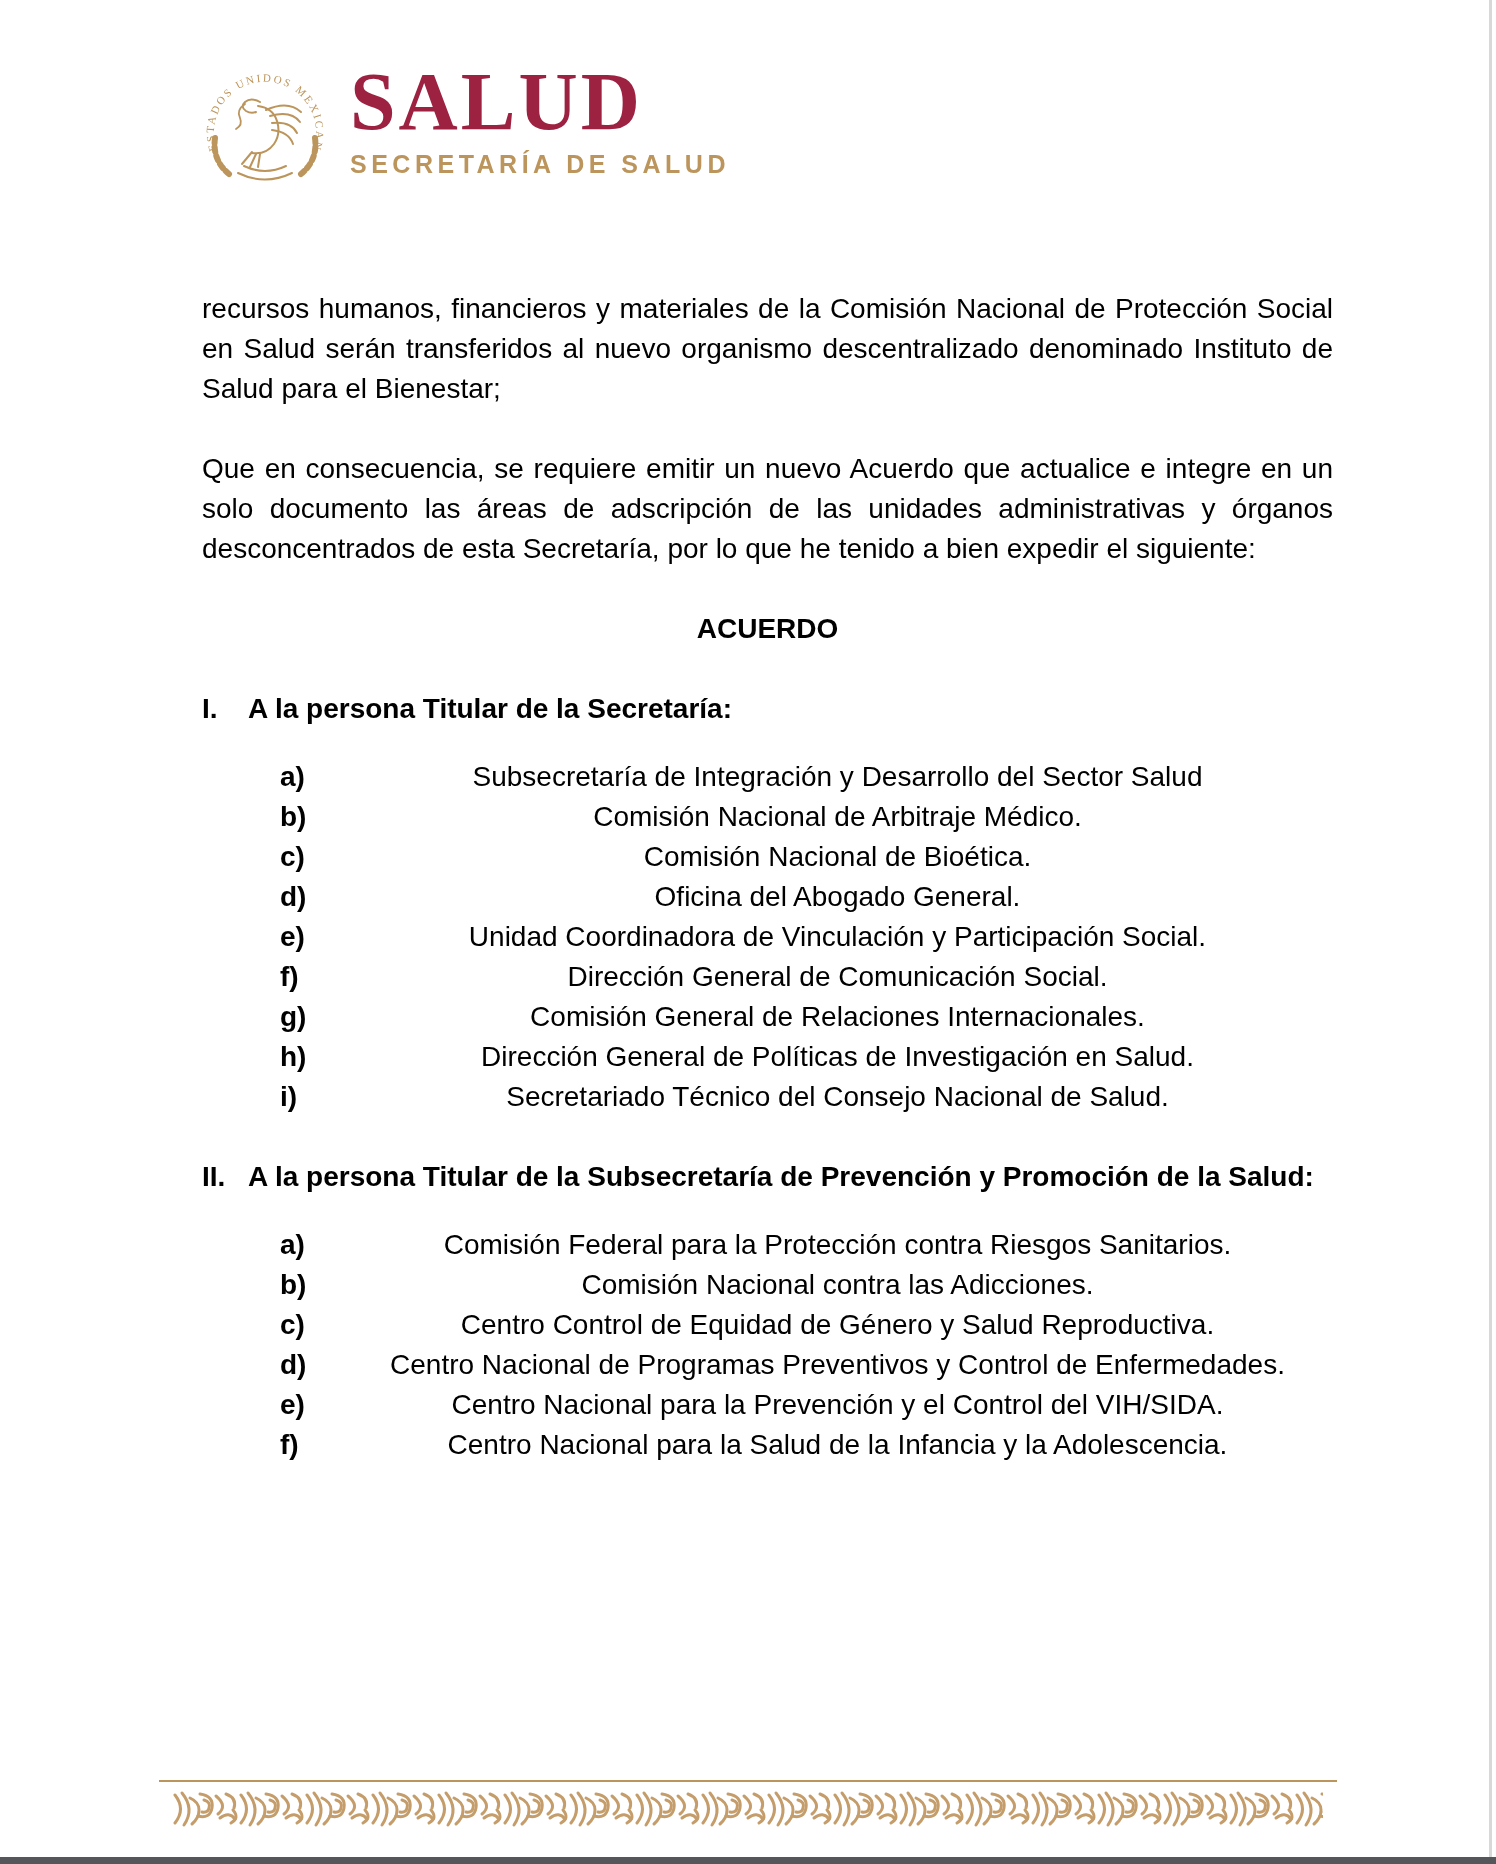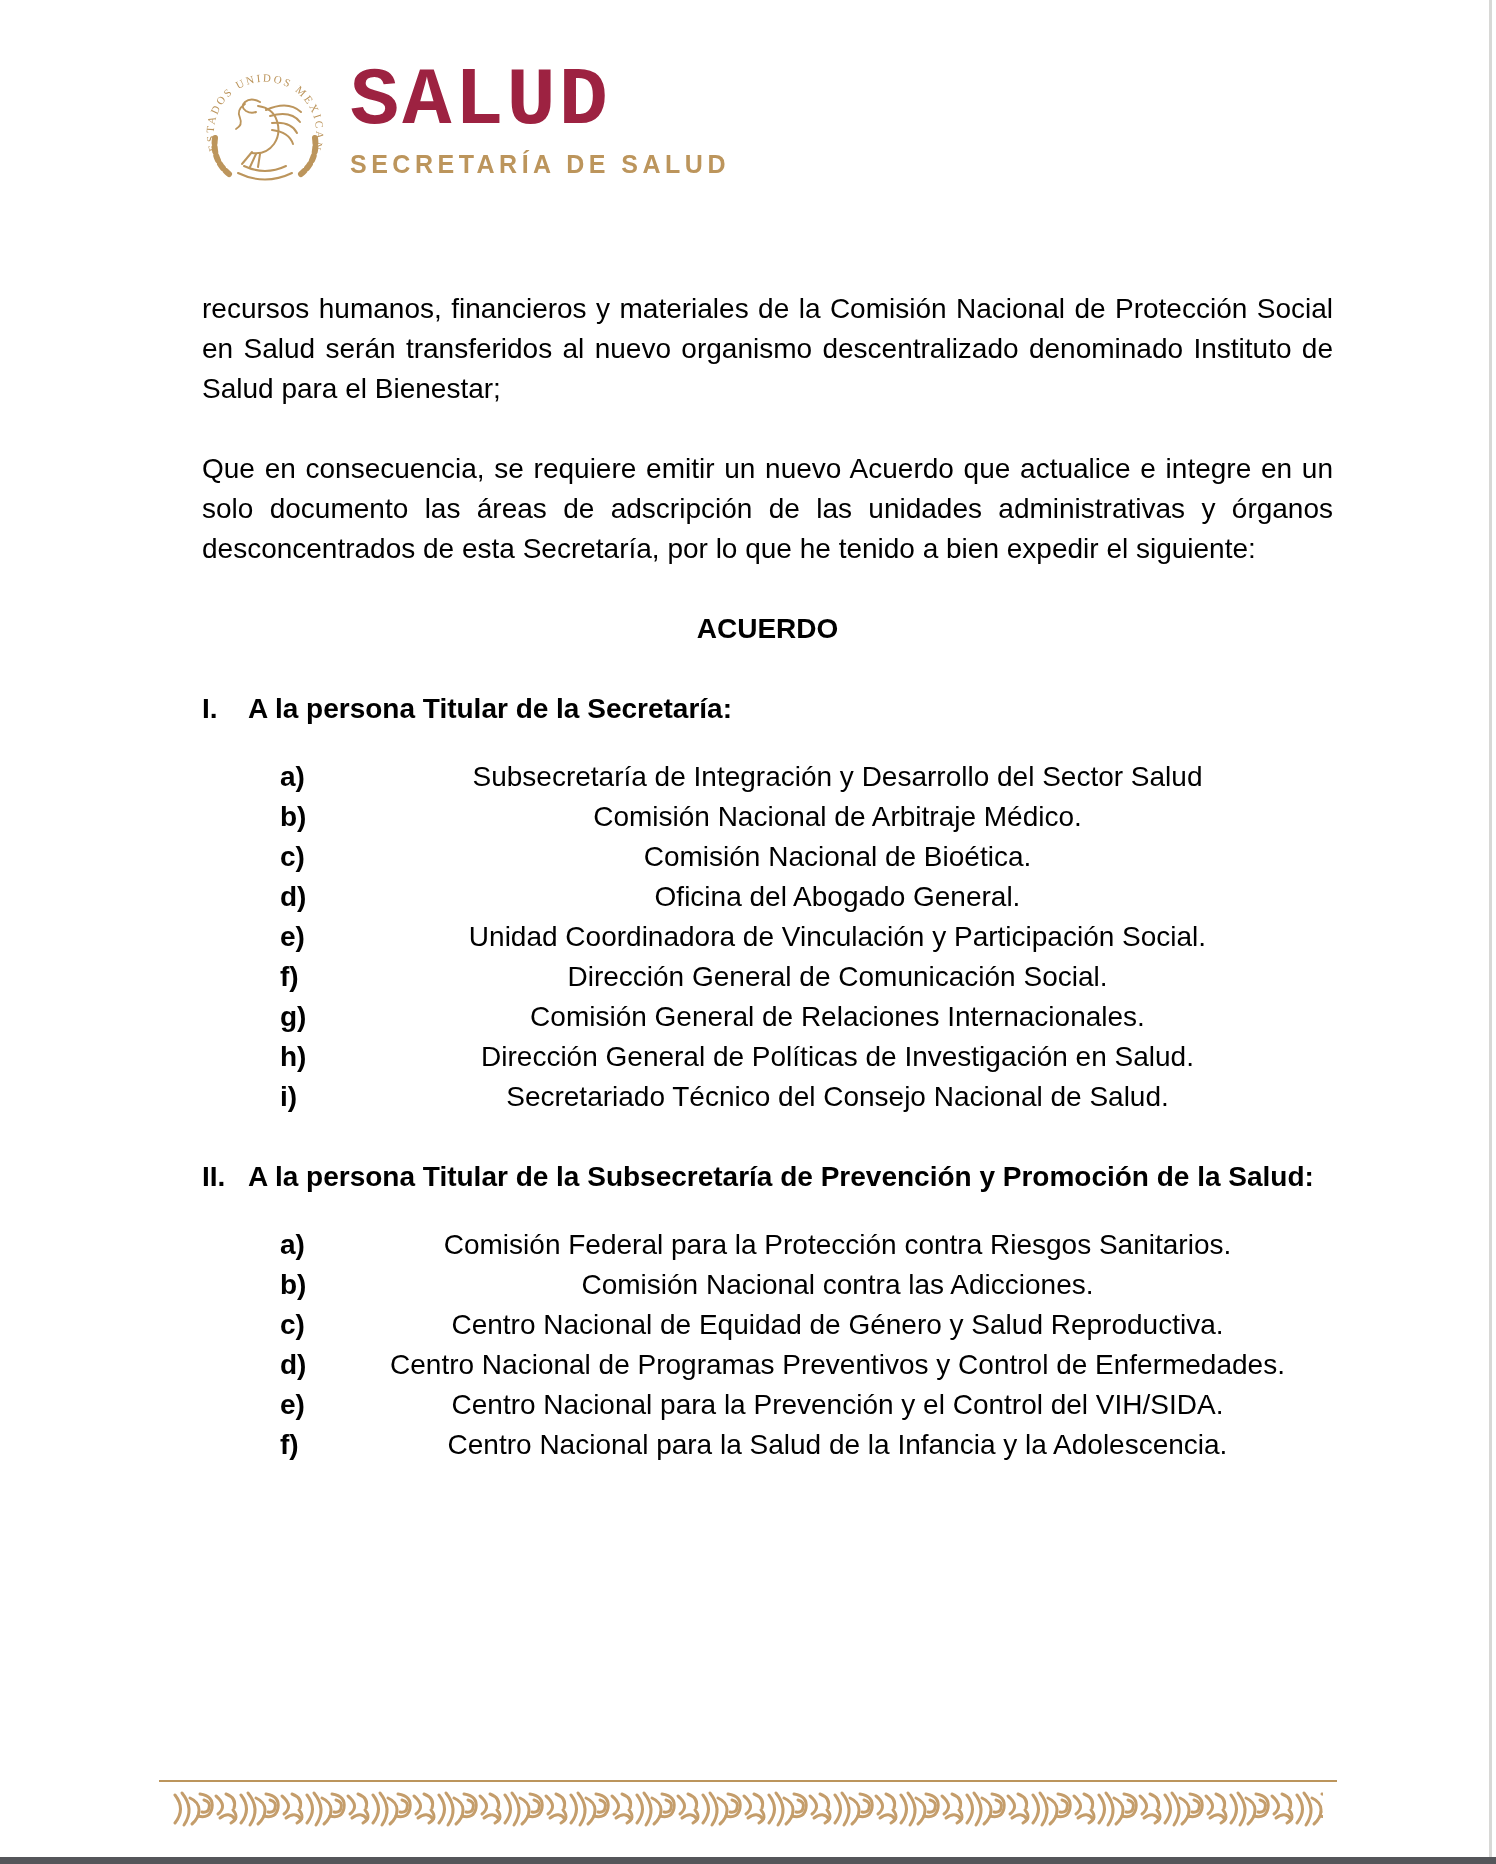--- a/index.html
+++ b/index.html
@@ -9,21 +9,21 @@
     background:#ffffff;
     overflow:hidden;
     font-family:"Liberation Sans", sans-serif;
     color:#000000;
   }
   
   .logo{position:absolute;left:198px;top:52px;display:flex;align-items:flex-start;}
   .emblem{width:134px;height:140px;flex:0 0 auto;}
   .logo-text{margin-left:18px;margin-top:12px;}
   .logo-title{
-    font-family:Liberation Mono, monospace;
+    font-family:Liberation Serif, serif;
     font-weight:bold;
     font-size:82px;
     line-height:76px;
     letter-spacing:3px;
     color:#9D2241;
   }
   .logo-subtitle{
     margin-top:10px;
     font-size:25px;
     font-weight:bold;
@@ -161,21 +161,21 @@
       <li>
           <span class="li-label">a)</span>
           <span class="li-text">Comisión Federal para la Protección contra Riesgos Sanitarios.</span>
         </li>
       <li>
           <span class="li-label">b)</span>
           <span class="li-text">Comisión Nacional contra las Adicciones.</span>
         </li>
       <li>
           <span class="li-label">c)</span>
-          <span class="li-text">Centro Nacional de Equidad de Género y Salud Reproductiva.</span>
+          <span class="li-text">Centro Control de Equidad de Género y Salud Reproductiva.</span>
         </li>
       <li>
           <span class="li-label">d)</span>
           <span class="li-text">Centro Nacional de Programas Preventivos y Control de Enfermedades.</span>
         </li>
       <li>
           <span class="li-label">e)</span>
           <span class="li-text">Centro Nacional para la Prevención y el Control del VIH/SIDA.</span>
         </li>
       <li>

